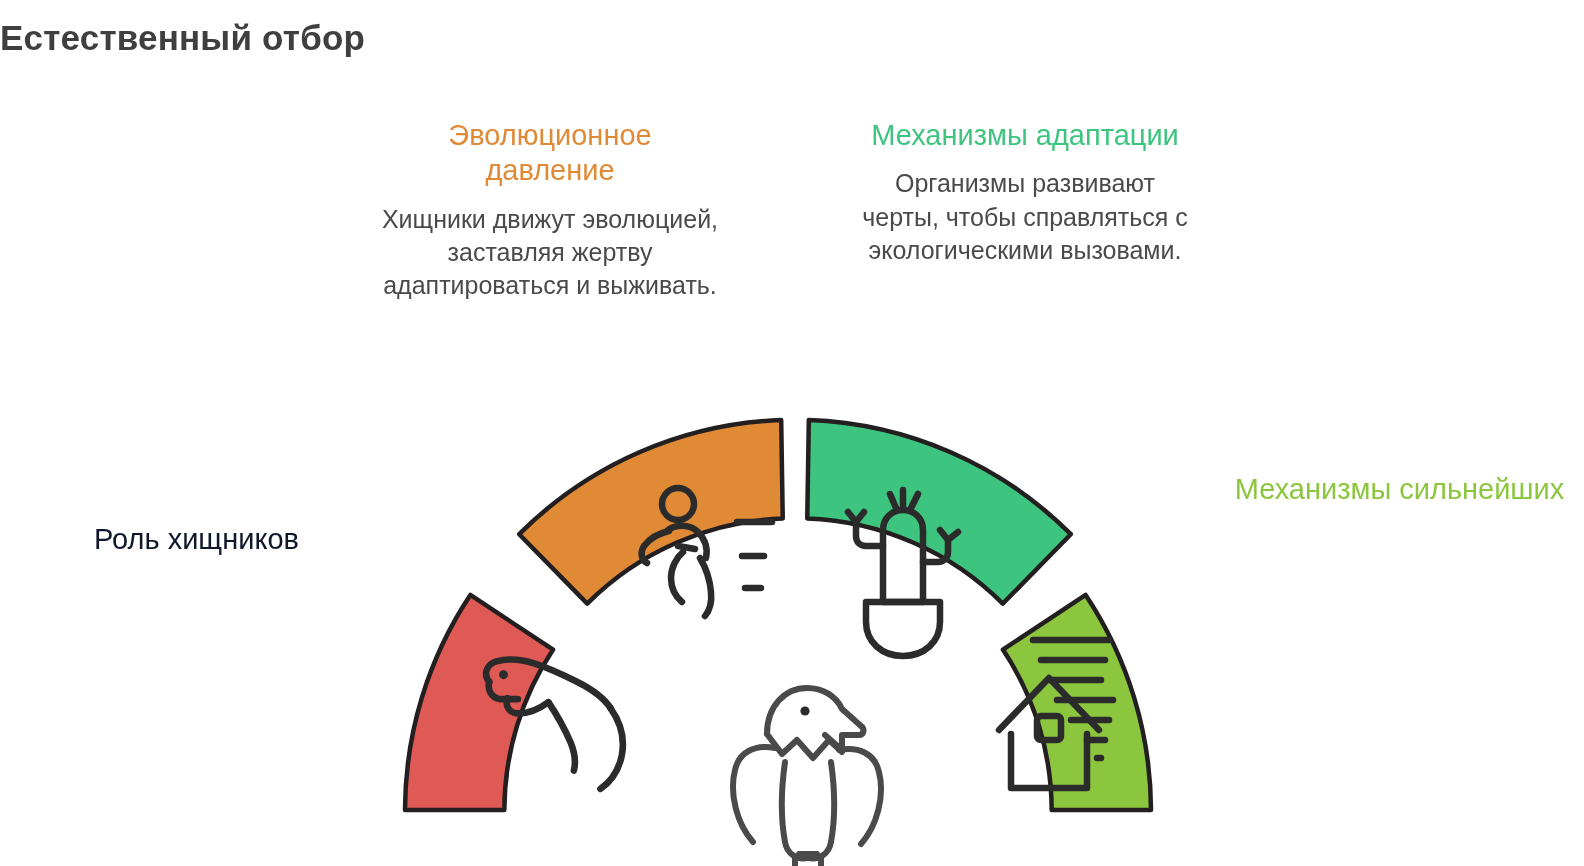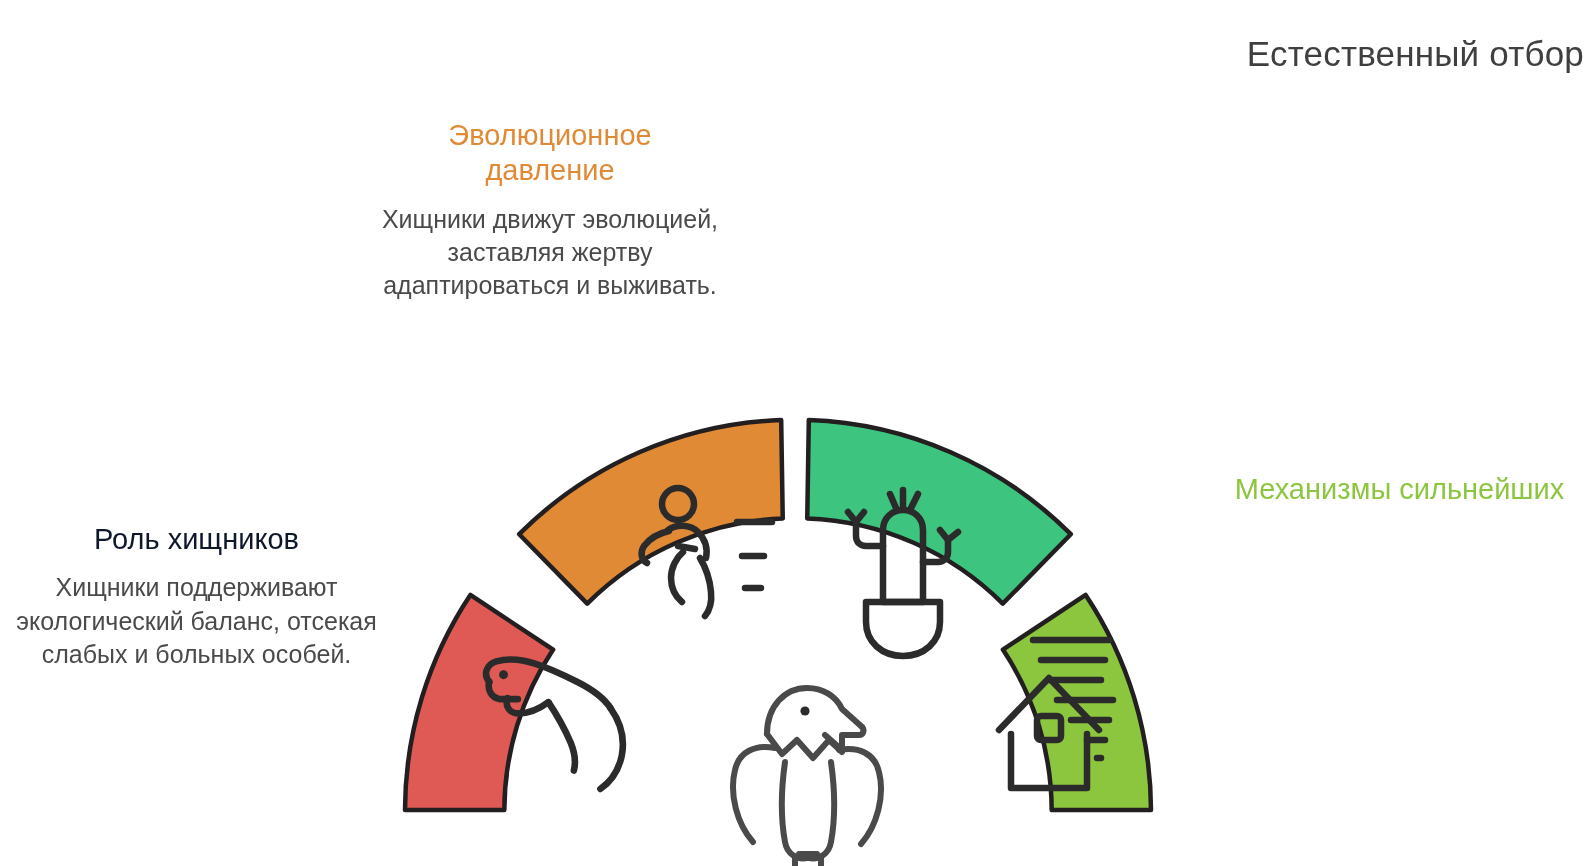--- a/index.html
+++ b/index.html
@@ -19,26 +19,25 @@
     background: #ffffff;
     overflow: hidden;
   }
 
   
   #page-title {
     position: absolute;
     left: 0;
     top: 18px;
     width: 1584px;
-    text-align: right;
+    text-align: left;
     font-size: 35px;
-    font-weight: normal;
+    font-weight: bold;
     color: #3f3f3f;
     letter-spacing: 0.2px;
-    margin-top: 16px;
   }
 
   
   .callout { position: absolute; }
   .callout-heading {
     font-size: 29px;
     font-weight: normal;
     line-height: 1.22;
     margin: 0 0 14px 0;
   }
@@ -89,24 +88,27 @@
 
 <div id="canvas">
 
   <div id="page-title" style="color: rgb(63, 63, 63);">Естественный отбор</div>
 
   <div class="callout" id="callout-evolutionary-pressure">
     <div class="callout-heading" style="color: rgb(224, 138, 54);">Эволюционное давление</div>
     <div class="callout-body">Хищники движут эволюцией, заставляя жертву адаптироваться и выживать.</div>
   </div>
 
+  <div class="callout" id="callout-adaptation-mechanisms">
+    <div class="callout-heading" style="color: rgb(61, 196, 126);">Механизмы адаптации</div>
+    <div class="callout-body">Организмы развивают черты, чтобы справляться с экологическими вызовами.</div>
+  </div>
 
   <div class="callout" id="callout-predator-role">
     <div class="callout-heading" style="color: #0f172a;">Роль хищников</div>
-    <div class="callout-body">Хищники поддерживают экологический баланс, отсекая слабых и больных особей.</div>
   </div>
 
   <div class="callout" id="callout-survival-fittest">
     <div class="callout-heading" style="color: rgb(140, 198, 62);">Механизмы сильнейших</div>
   </div>
 
   <div id="donut-diagram">
     <svg width="800" height="468" viewBox="0 0 800 468" xmlns="http://www.w3.org/2000/svg">
 
       <g>

